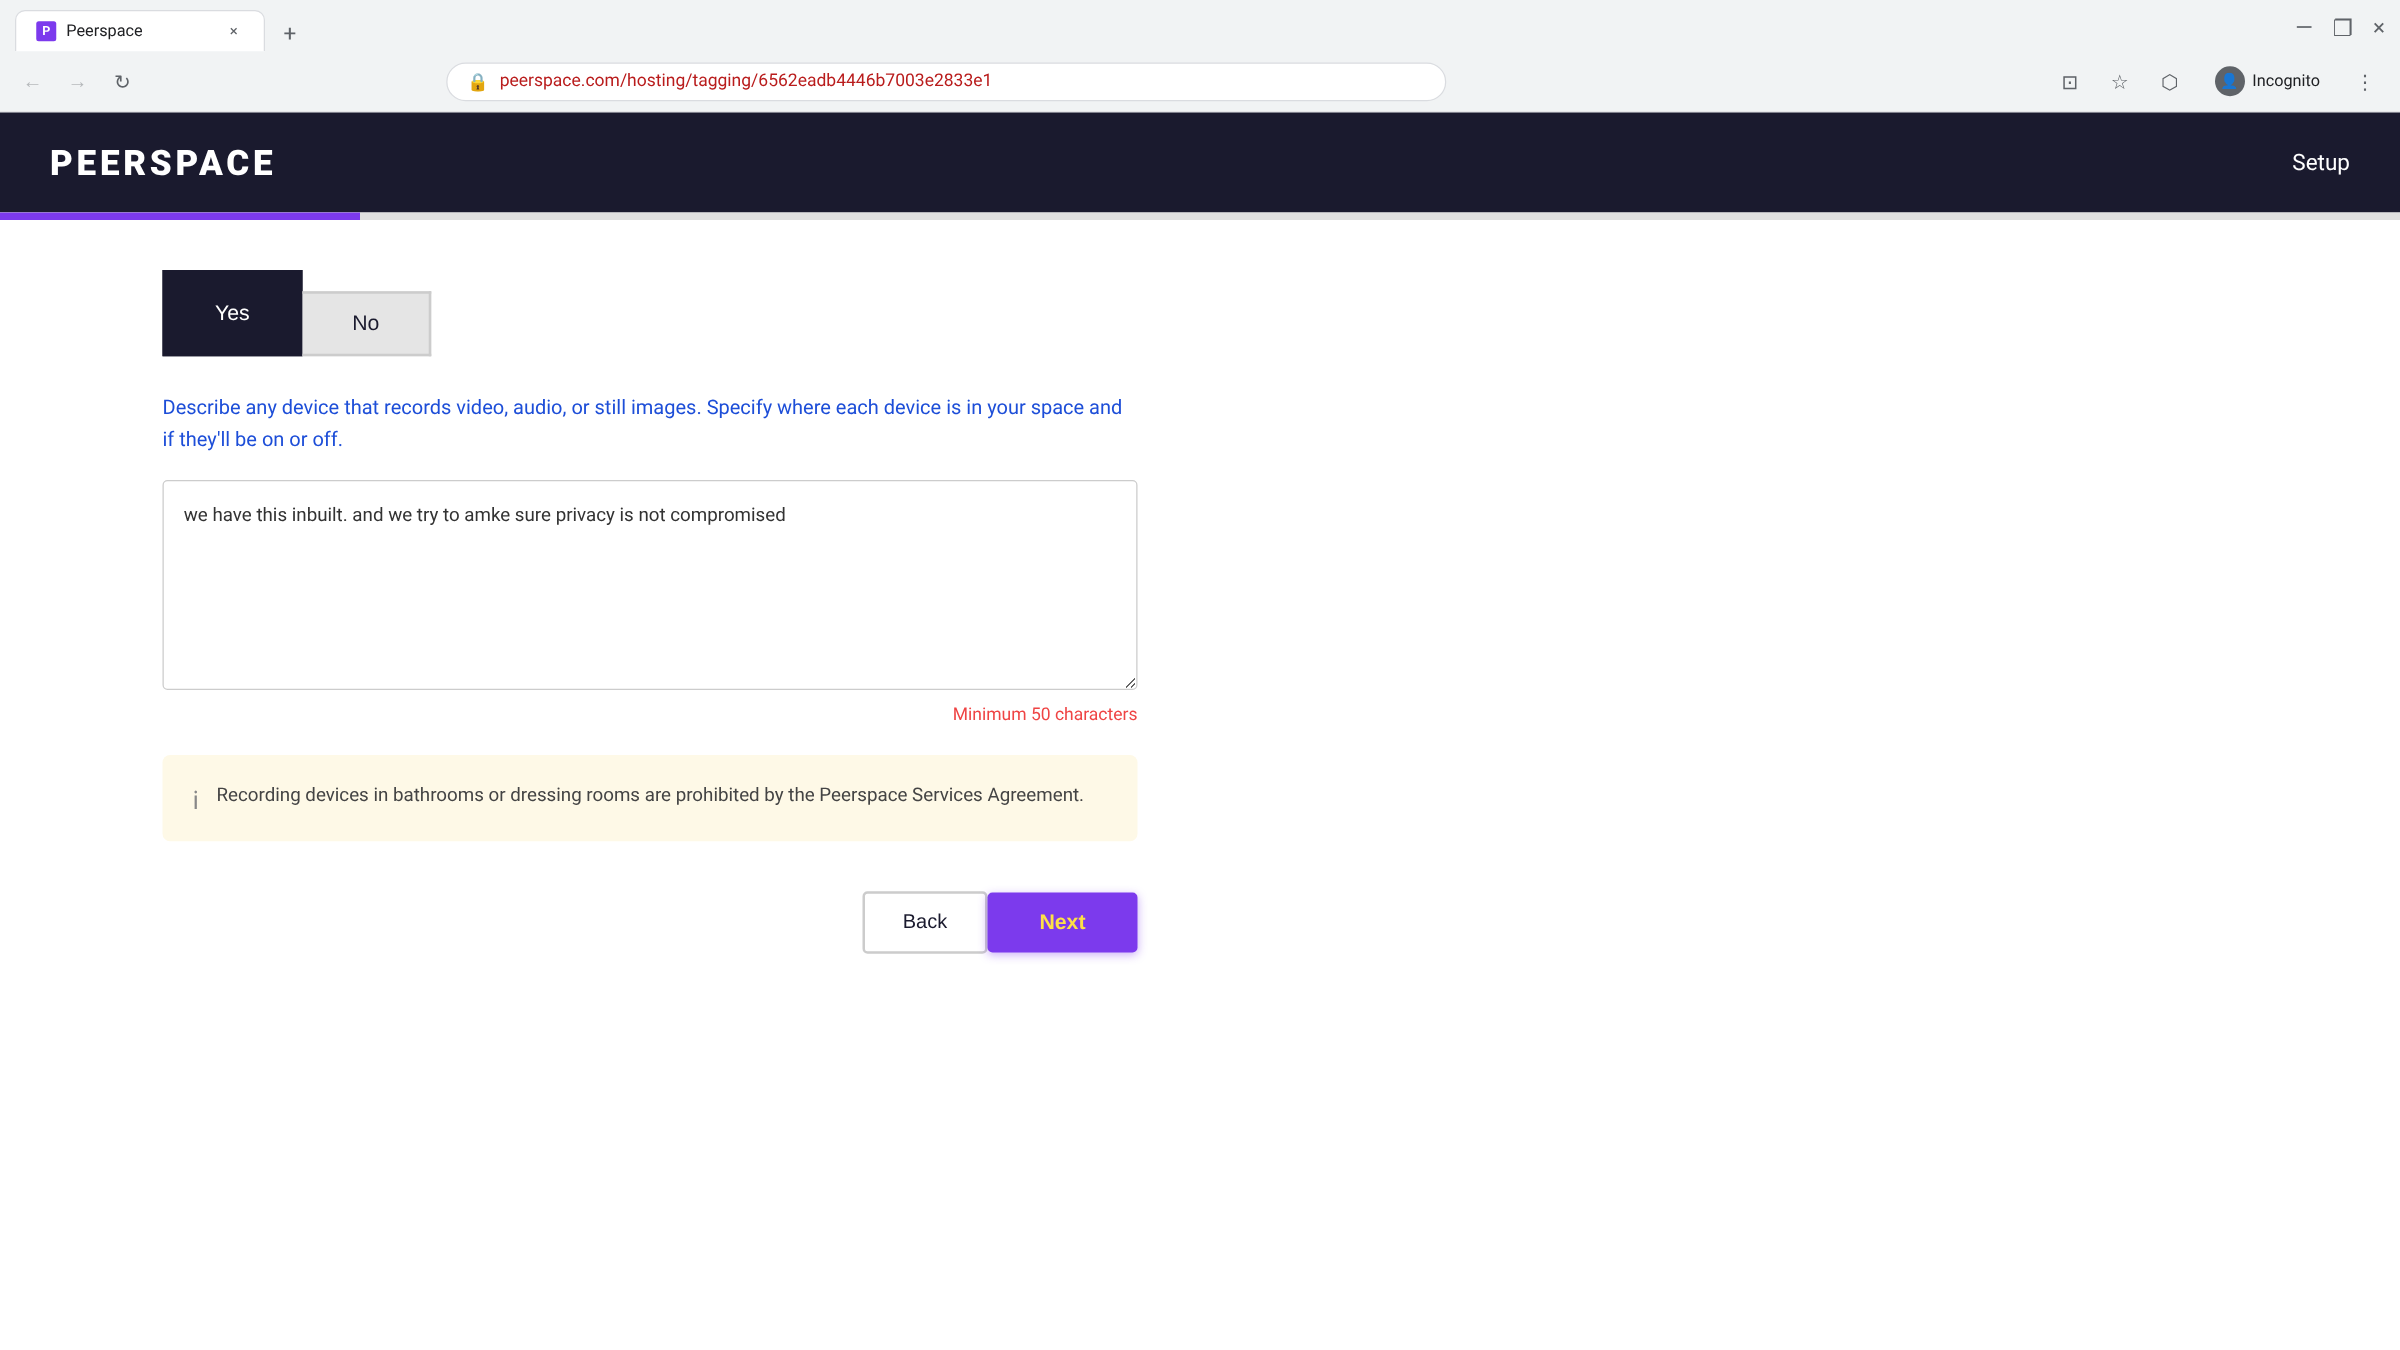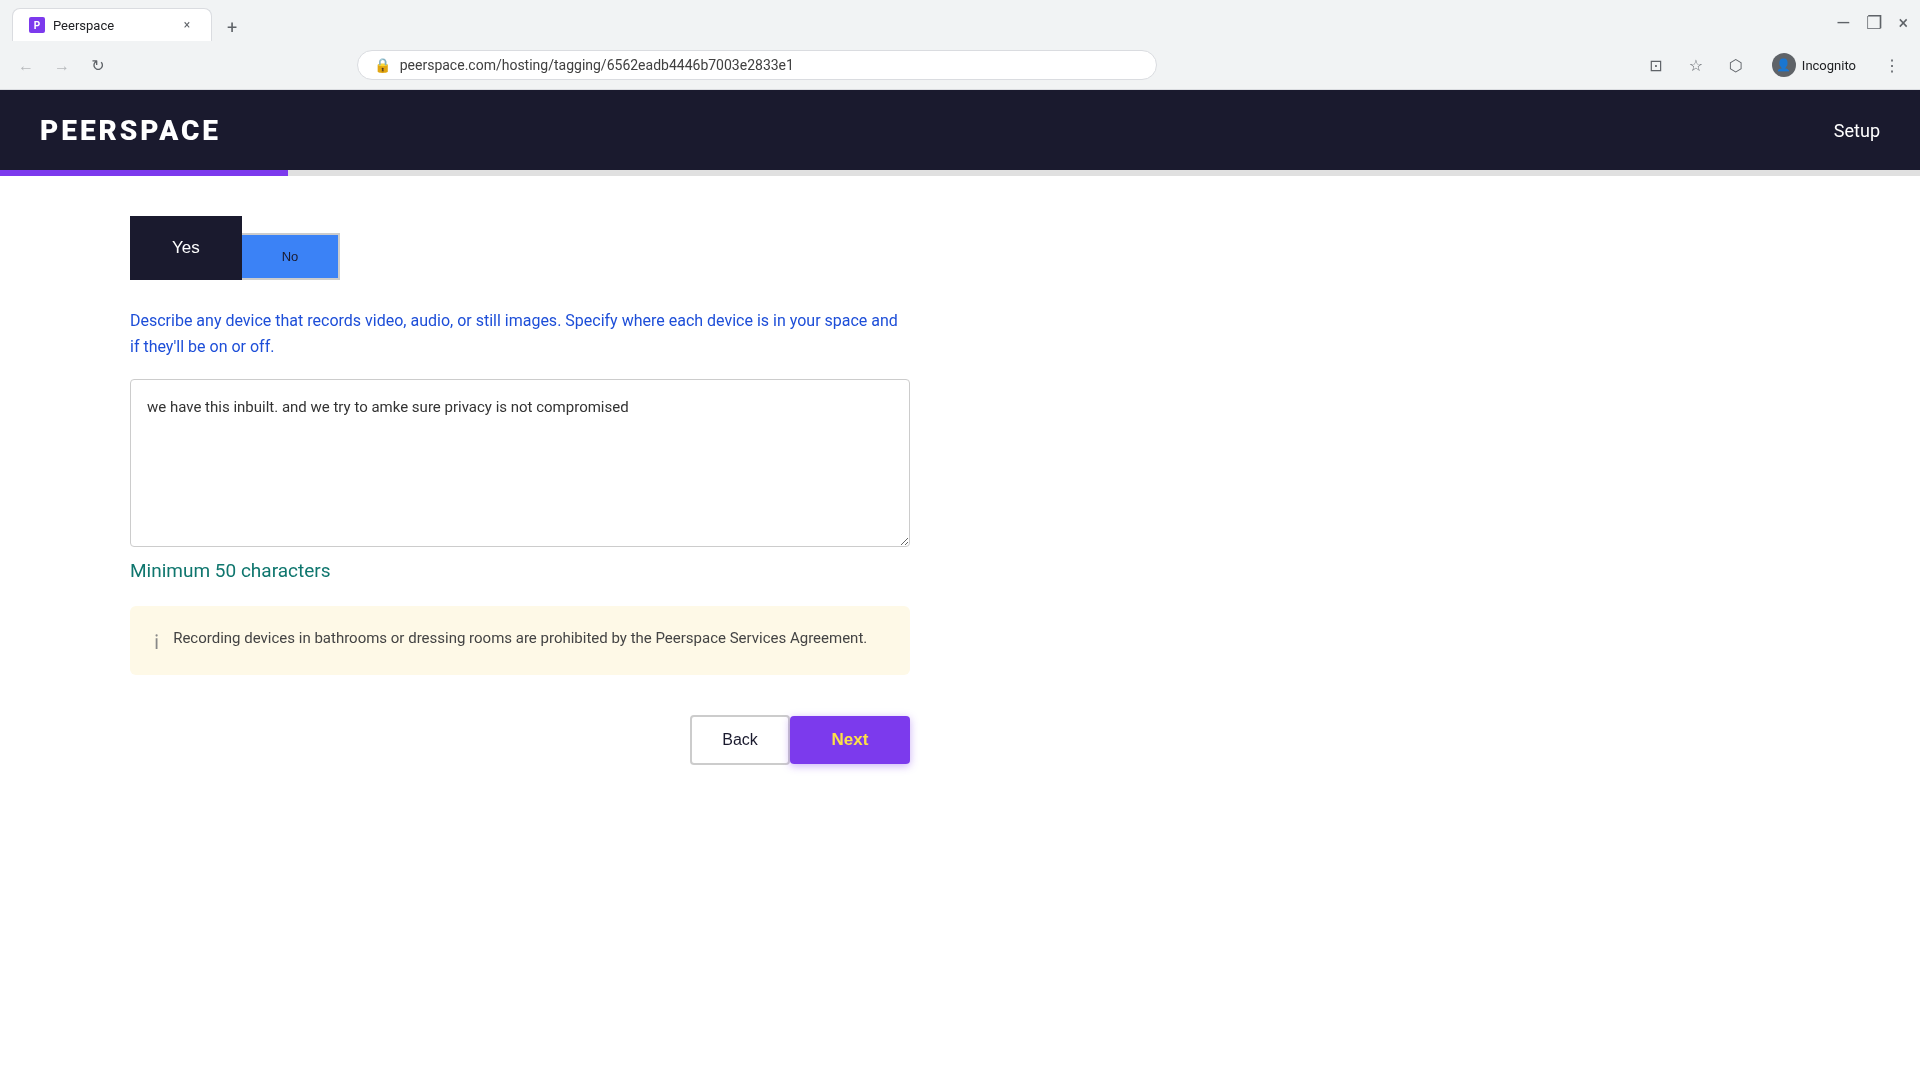--- a/index.html
+++ b/index.html
@@ -146,21 +146,21 @@
     }
 
     .lock-icon {
       color: #5f6368;
       font-size: 14px;
     }
 
     .address-text {
       flex: 1;
       font-size: 14px;
-      color: #404040;
+      color: #b91c1c;
     }
 
     .toolbar-right {
       display: flex;
       align-items: center;
       gap: 8px;
       margin-left: auto;
     }
 
     .toolbar-icon {
@@ -260,25 +260,25 @@
       color: white;
       border: 2px solid #1a1a2e;
       font-size: 17px;
       cursor: pointer;
       font-weight: 500;
       text-align: right;
     }
 
     .btn-no {
       padding: 14px 40px;
-      background: #3b82f6;
+      background: #e5e5e5;
       color: #1a1a2e;
       border: 2px solid #ccc;
       border-left: none;
-      font-size: 13px;
+      font-size: 17px;
       cursor: pointer;
       font-weight: 500;
       margin-top: 17px;
     }
 
     .description-text {
       font-size: 16px;
       color: #1d4ed8;
       line-height: 1.6;
       margin-bottom: 20px;
@@ -293,23 +293,24 @@
       padding: 16px;
       font-size: 15px;
       color: #333;
       resize: both;
       outline: none;
       font-family: inherit;
       line-height: 1.5;
     }
 
     .char-hint {
+      text-align: right;
       width: 780px;
-      font-size: 19px;
-      color: #0f766e;
+      font-size: 14px;
+      color: #ef4444;
       margin-top: 8px;
       margin-bottom: 24px;
     }
 
     .info-box {
       width: 780px;
       background: #fef9e7;
       border-radius: 6px;
       padding: 20px 24px;
       display: flex;

